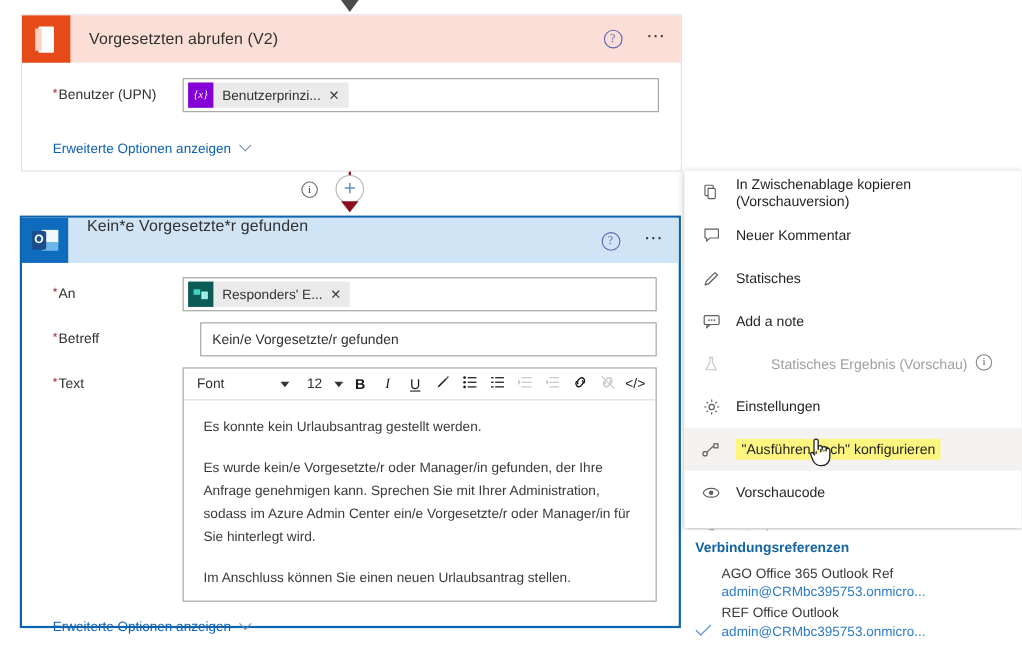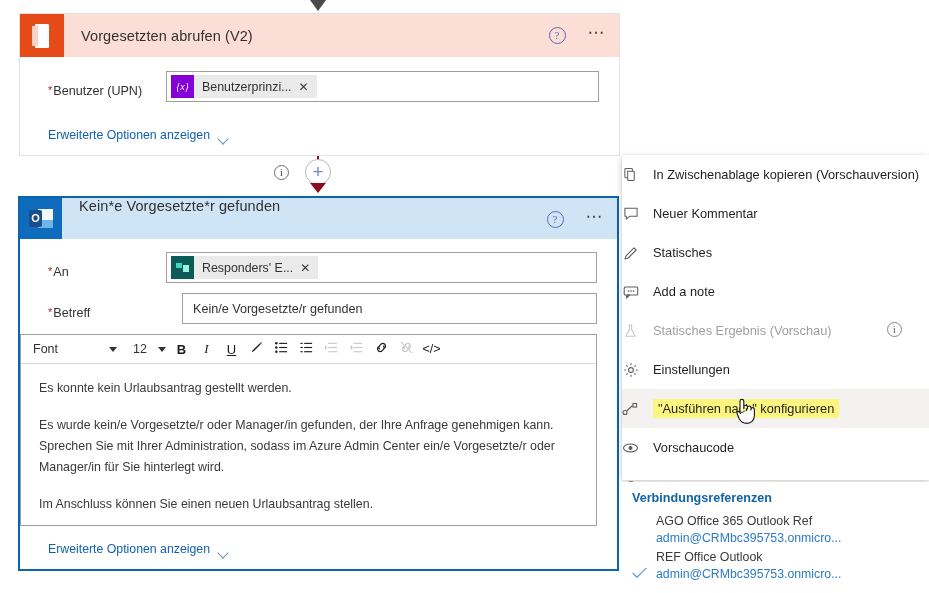--- a/index.html
+++ b/index.html
@@ -40,21 +40,21 @@
     font-size:14.5px; color:#323130; margin-left:17px; letter-spacing:.1px;
   }
   .head-right { position:absolute; right:12px; top:0; height:43px; display:flex; align-items:center; gap:22px; }
   .help-circle {
     width:17px; height:17px; border-radius:50%; border:1px solid #6264b5;
     color:#6264b5; font-size:11px; line-height:15px; text-align:center; font-family:"Liberation Serif", serif;
   }
   .ellipsis { color:#3a3a3a; font-size:17px; letter-spacing:2.5px; line-height:10px; padding-bottom:6px;}
   .card-body { padding:0 0 0 0; position:relative; }
 
-  .field-row { display:flex; align-items:center; }
+  .field-row { display:flex; align-items:flex-start; }
   .field-label {
     width:146px; flex:0 0 146px; font-size:12.6px; color:#323130;
     padding-left:28px; padding-top:8px; white-space:nowrap;
   }
   .req { color:#a4262c; font-size:11px; vertical-align:top; margin-right:1px; }
   .field-ctl { flex:1 1 auto; padding-right:20px; }
 
   .txtbox {
     border:1px solid #a19f9d; background:#fff; height:31px; display:flex; align-items:center;
     padding:0 4px; font-size:12.6px; color:#323130;
@@ -65,21 +65,21 @@
   .chip-icon { width:23px; height:23px; flex:0 0 23px; display:flex; align-items:center; justify-content:center;
      color:#fff; font-size:10px; font-family:"Liberation Serif", serif; font-style:italic; }
   .chip-icon.purple { background:#8400d6; }
   .chip-icon.teal { background:#0b5c56; position:relative; font-style:normal;}
   .chip-icon.teal::before{ content:""; position:absolute; left:5px; top:7px; width:6px; height:5px; background:#3fd6c0;}
   .chip-icon.teal::after{ content:""; position:absolute; left:12px; top:9px; width:6px; height:7px; background:#9ef0e2;}
   .chip-text { font-size:12.4px; color:#323130; padding:0 7px 0 8px; white-space:nowrap; }
   .chip-x { font-size:12px; color:#3b3a39; padding-right:8px; cursor:pointer; }
 
   .adv-link {
-    font-size:12.3px; color:#0f62b0; padding-left:28px; display:flex; align-items:flex-end; gap:9px;
+    font-size:12.3px; color:#0f62b0; padding-left:28px; display:flex; align-items:flex-start; gap:9px;
   }
   .chev { display:inline-block; width:11px; height:7px; position:relative; }
   .chev::before{
     content:""; position:absolute; left:0; top:0; width:7px; height:7px;
     border-right:1.3px solid #6e8fb5; border-bottom:1.3px solid #6e8fb5;
     transform:rotate(45deg);
   }
 
   
   .conn { position:absolute; left:0; top:156px; width:629px; height:36px; }
@@ -137,24 +137,24 @@
   .etext { padding:14px 16px 10px 18px; font-size:12.4px; color:#3b3a39; line-height:21px; }
   .etext p { margin:0 0 16px 0; }
   .etext p:last-child { margin-bottom:0; }
 
   
   .ctxmenu {
     position:absolute; left:622px; top:155px; width:307px; height:325px;
     background:#fff; box-shadow:0 1.6px 7px rgba(0,0,0,.22), 0 0 1px rgba(0,0,0,.18);
   }
   .ctx-item {
-    position:relative; height:39px; display:flex; align-items:center; padding-left:0;
+    position:relative; height:39px; display:flex; align-items:center; padding-left:16px;
     font-size:12.8px; color:#201f1e; cursor:pointer;
   }
-  .ctx-item.disabled { color:#a19f9d; cursor:default; }
+  .ctx-item.disabled { color:#a19f9d; cursor:default;gap:32px; }
   .ctx-item.highlight { background:#f3f2f1; }
   .ctx-label { margin-left:14px; }
   .ctx-label.mark { background:#fcf57f; padding:2px 5px; }
   .ctx-ico { width:17px; height:17px; flex:0 0 17px; display:flex; align-items:center; justify-content:center; color:#605e5c; }
   .ctx-ico svg { display:block; }
   .ctx-info {
     position:absolute; right:27px; top:11px; width:15px; height:15px; border-radius:50%;
     border:1px solid #8a8886; color:#605e5c; font-size:10px; line-height:13px; text-align:center;
     font-family:"Liberation Serif", serif;
   }
@@ -257,20 +257,23 @@
         <div class="field-row" style="margin-top:10px;gap:16px;">
           <div class="field-label">
             <span class="req">*</span><span>Betreff</span>
           </div>
           <div class="field-ctl">
             <div class="txtbox plain">Kein/e Vorgesetzte/r gefunden</div>
           </div>
         </div>
 
         <div class="field-row" style="margin-top:10px;">
+          <div class="field-label">
+            <span class="req">*</span><span>Text</span>
+          </div>
           <div class="field-ctl">
             <div class="editor">
               <div class="etoolbar">
                 <div class="fontsel">
                   <span>Font</span>
                   <span class="caret"></span>
                 </div>
                 <div class="sizesel">
                   <span>12</span>
                   <span class="caret"></span>

